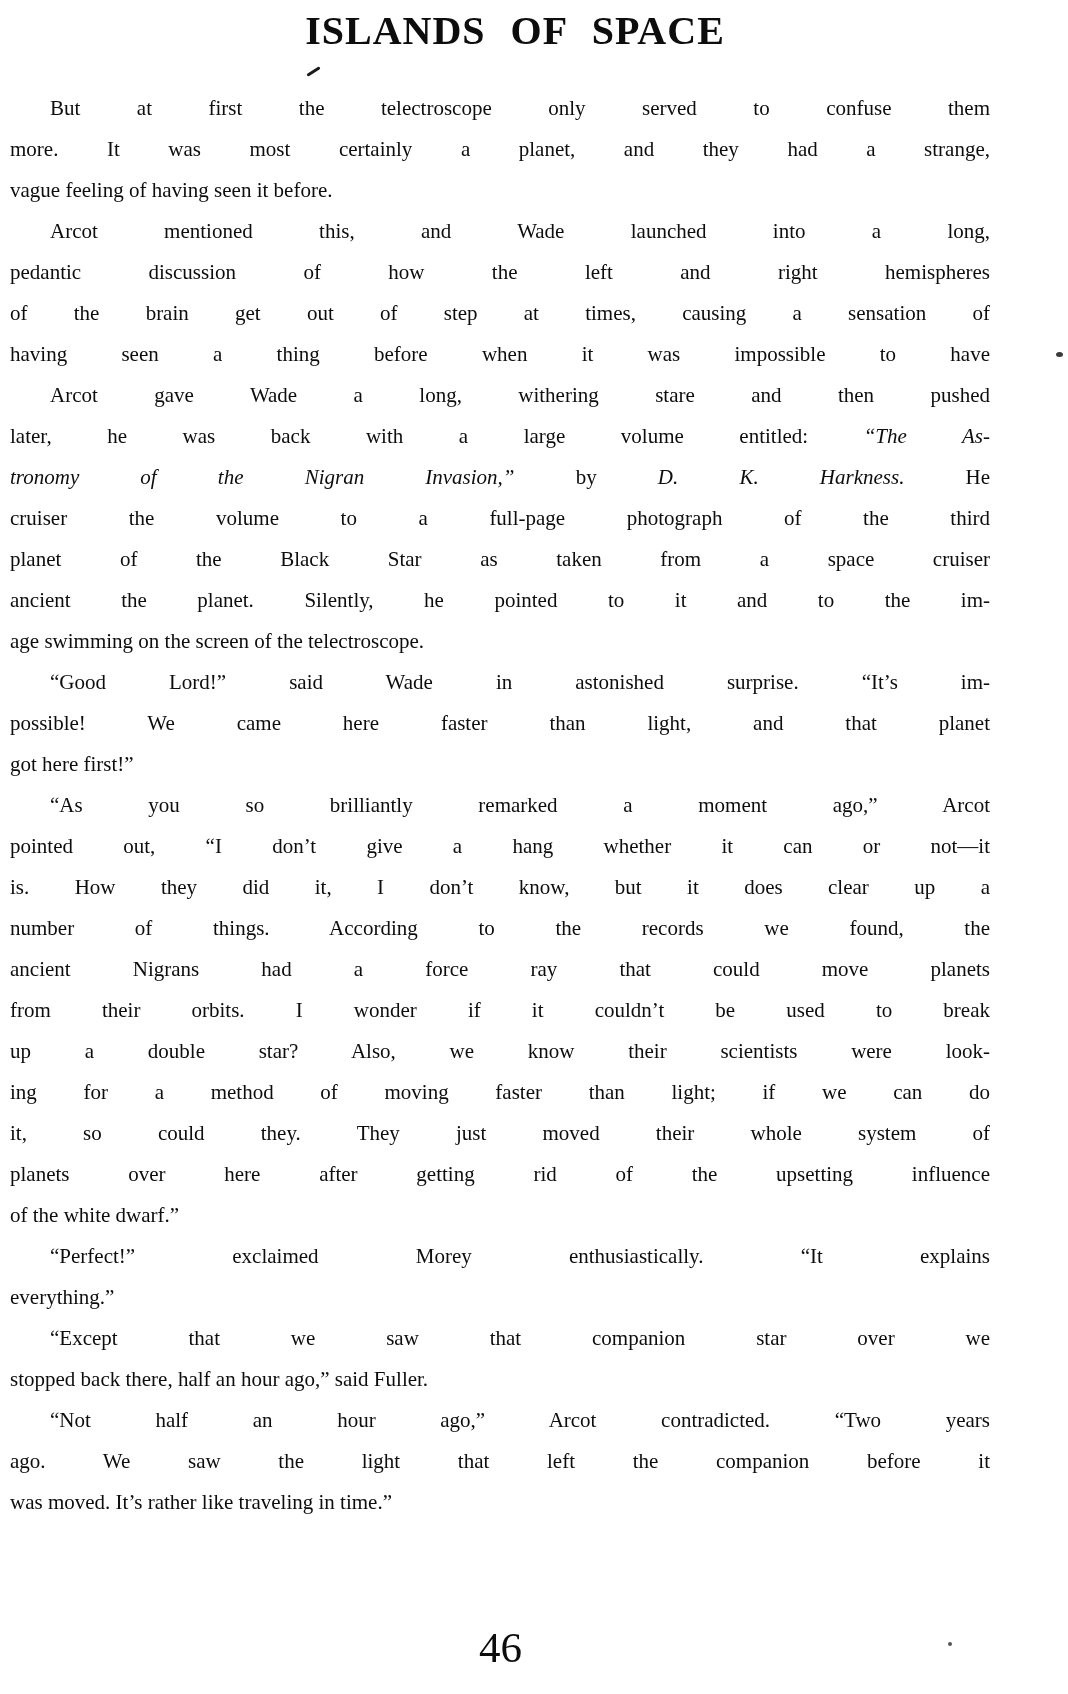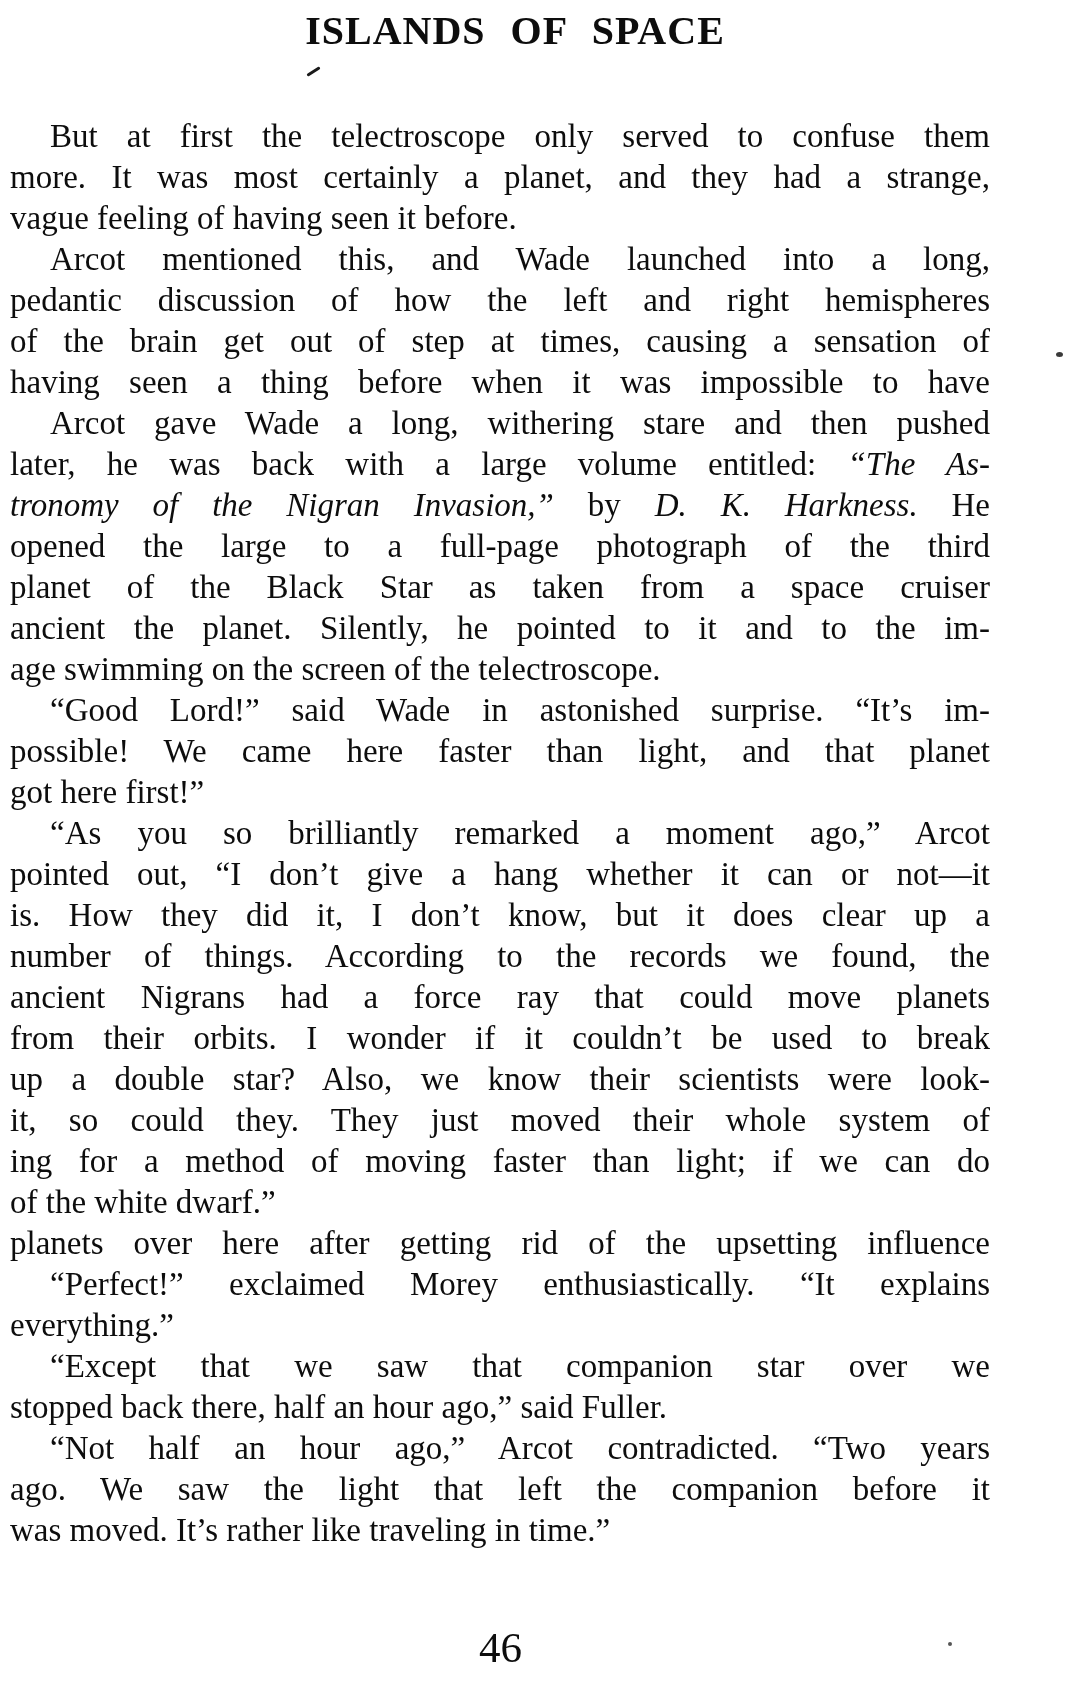--- a/index.html
+++ b/index.html
@@ -21,22 +21,22 @@
     margin: 0 0 4px 30px;
     text-align: center;
     font-size: 40px;
     font-weight: bold;
     letter-spacing: 1px;
     word-spacing: 14px;
     line-height: 46px;
     white-space: nowrap;
   }
   .body-text {
-    margin-top: 62px;
-    font-size: 33px;
+    margin-top: 34px;
+    font-size: 21px;
     line-height: 41px;
   }
   .line {
     text-align: justify;
     text-align-last: justify;
   }
   .line.last { text-align-last: left; }
   .paragraph .line:first-child { text-indent: 40px; }
   .line em { font-style: italic; }
   .page-number {
@@ -89,42 +89,42 @@
       <div class="paragraph">
         <div class="line"><span>Arcot mentioned this, and Wade launched into a long,</span></div>
         <div class="line"><span>pedantic discussion of how the left and right hemispheres</span></div>
         <div class="line"><span>of the brain get out of step at times, causing a sensation of</span></div>
         <div class="line"><span>having seen a thing before when it was impossible to have</span></div>
       </div>
       <div class="paragraph">
         <div class="line"><span>Arcot gave Wade a long, withering stare and then pushed</span></div>
         <div class="line"><span>later, he was back with a large volume entitled: </span><em>“The As-</em></div>
         <div class="line"><em>tronomy of the Nigran Invasion,”</em><span> by </span><em>D. K. Harkness.</em><span> He</span></div>
-        <div class="line"><span>opened the large to a full-page photograph of the third</span></div>
+        <div class="line"><span>cruiser the volume to a full-page photograph of the third</span></div>
         <div class="line"><span>planet of the Black Star as taken from a space cruiser</span></div>
         <div class="line"><span>ancient the planet. Silently, he pointed to it and to the im-</span></div>
         <div class="line last"><span>age swimming on the screen of the telectroscope.</span></div>
       </div>
       <div class="paragraph">
         <div class="line"><span>“Good Lord!” said Wade in astonished surprise. “It’s im-</span></div>
         <div class="line"><span>possible! We came here faster than light, and that planet</span></div>
         <div class="line last"><span>got here first!”</span></div>
       </div>
       <div class="paragraph">
         <div class="line"><span>“As you so brilliantly remarked a moment ago,” Arcot</span></div>
         <div class="line"><span>pointed out, “I don’t give a hang whether it can or not—it</span></div>
         <div class="line"><span>is. How they did it, I don’t know, but it does clear up a</span></div>
         <div class="line"><span>number of things. According to the records we found, the</span></div>
         <div class="line"><span>ancient Nigrans had a force ray that could move planets</span></div>
         <div class="line"><span>from their orbits. I wonder if it couldn’t be used to break</span></div>
         <div class="line"><span>up a double star? Also, we know their scientists were look-</span></div>
+        <div class="line"><span>ing for a method of moving faster than light; if we can do</span></div>
         <div class="line"><span>it, so could they. They just moved their whole system of</span></div>
-        <div class="line"><span>ing for a method of moving faster than light; if we can do</span></div>
+        <div class="line"><span>planets over here after getting rid of the upsetting influence</span></div>
         <div class="line last"><span>of the white dwarf.”</span></div>
-        <div class="line"><span>planets over here after getting rid of the upsetting influence</span></div>
       </div>
       <div class="paragraph">
         <div class="line"><span>“Perfect!” exclaimed Morey enthusiastically. “It explains</span></div>
         <div class="line last"><span>everything.”</span></div>
       </div>
       <div class="paragraph">
         <div class="line"><span>“Except that we saw that companion star over we</span></div>
         <div class="line last"><span>stopped back there, half an hour ago,” said Fuller.</span></div>
       </div>
       <div class="paragraph">

